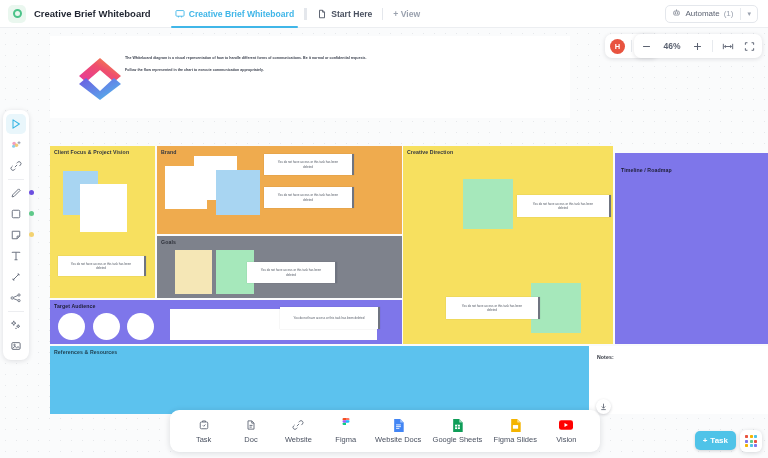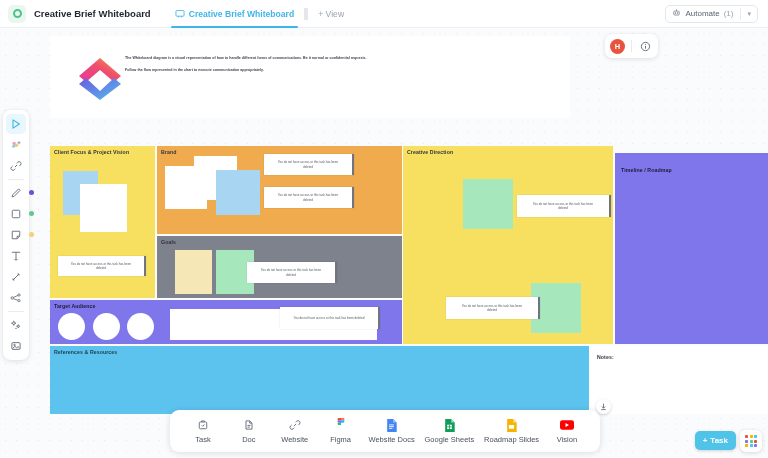--- a/index.html
+++ b/index.html
@@ -37,21 +37,21 @@
     font-weight: bold; white-space: nowrap; position: relative; cursor: pointer;
   }
   .tab.active { color: #40b6e8; }
   .tab.active::after {
     content: ""; position: absolute; left: 6px; right: 6px; bottom: 0;
     height: 2px; background: #40b6e8; border-radius: 2px;
   }
   .tab-sep { width: 1px; height: 12px; background: #e4e7ec; }
   .tab .ico { display: inline-flex; width: 10px; height: 10px; align-items: center; justify-content: center; }
   .tab .ico svg { display: block; }
-  .tab.addview { color: #9aa1ae; font-weight: normal; }
+  .tab.addview { color: #9aa1ae; font-weight: bold; }
 
   .topbar-right { margin-left: auto; display: flex; align-items: center; gap: 6px; padding-right: 2px; }
   .pill {
     display: flex; align-items: center; gap: 4px;
     border: 1px solid #e4e7ec; border-radius: 5px; height: 18px;
     padding: 0 6px; font-size: 8px; color: #5b6271; background: #fff; cursor: pointer;
     white-space: nowrap;
   }
   .pill .cnt { color: #9aa1ae; }
   .pill .caret { color: #9aa1ae; font-size: 7px; margin-left: 2px; }
@@ -175,20 +175,29 @@
           <svg width="10" height="10" viewBox="0 0 16 16" fill="none" stroke="#40b6e8" stroke-width="1.4">
             <rect x="1.5" y="2.5" width="13" height="9" rx="1.5"></rect>
               <path d="M5.5 11.5v2M10.5 11.5v2"></path>
           </svg>
         </span>
         <span>Creative Brief Whiteboard</span>
       </div>
       <div class="tab-sep"></div>
       <div class="tab-sep"></div>
       <div class="tab-sep"></div>
+      <div class="tab">
+        <span class="ico">
+          <svg width="10" height="10" viewBox="0 0 16 16" fill="none" stroke="#4a5160" stroke-width="1.4">
+            <path d="M4 2h5l3 3v9H4z"></path>
+              <path d="M9 2v3h3"></path>
+          </svg>
+        </span>
+        <span>Start Here</span>
+      </div>
       <div class="tab-sep"></div>
       <div class="tab addview">+ View</div>
     </div>
 
     <div class="topbar-right">
       <div class="pill">
         <span>
           <svg width="9" height="9" viewBox="0 0 16 16" fill="none" stroke="#7a818e" stroke-width="1.4">
             <rect x="3" y="5.5" width="10" height="7" rx="2"></rect>
               <path d="M8 2.5v3"></path>
@@ -212,20 +221,44 @@
       <div class="divider-v"></div>
       <div class="icon-btn">
         <svg width="11" height="11" viewBox="0 0 16 16" fill="none" stroke="#5b6271" stroke-width="1.3">
           <circle cx="8" cy="8" r="6"></circle>
             <path d="M8 7.2v4"></path>
             <circle cx="8" cy="5" r=".75" fill="#5b6271" stroke="none"></circle>
         </svg>
       </div>
     </div>
 
+    <div class="float-group" style="right:6px; top:6px; gap:7px;">
+      <div class="icon-btn">
+        <svg width="11" height="11" viewBox="0 0 16 16" stroke="#5b6271" stroke-width="1.5">
+            <path d="M3 8h10"></path>
+          </svg>
+      </div>
+      <div class="zoom-val">46%</div>
+      <div class="icon-btn">
+        <svg width="11" height="11" viewBox="0 0 16 16" stroke="#5b6271" stroke-width="1.5">
+            <path d="M3 8h10M8 3v10"></path>
+          </svg>
+      </div>
+      <div class="divider-v"></div>
+      <div class="icon-btn">
+        <svg width="12" height="11" viewBox="0 0 18 16" stroke="#5b6271" stroke-width="1.4" fill="none">
+          <path d="M2 4v8M16 4v8M4 8h10M5.5 6 3.7 8l1.8 2M12.5 6l1.8 2-1.8 2"></path>
+        </svg>
+      </div>
+      <div class="icon-btn">
+        <svg width="11" height="11" viewBox="0 0 16 16" stroke="#5b6271" stroke-width="1.4" fill="none">
+          <path d="M2 5.5V2.5h3M11 2.5h3v3M14 10.5v3h-3M5 13.5H2v-3"></path>
+        </svg>
+      </div>
+    </div>
 
     <div class="lefttool">
       <div class="tool sel">
         <svg width="12" height="12" viewBox="0 0 16 16" fill="none" stroke="#35b5e4" stroke-width="1.4" stroke-linejoin="round">
             <path d="M4 2.5 12.5 8 4 13.5z"></path>
           </svg>
       </div>
       <div class="tool">
         <svg width="12" height="12" viewBox="0 0 16 16" fill="none" stroke="#6b7280" stroke-width="1.2">
           <circle cx="5.5" cy="6" r="2.4" fill="#f3a0c0" stroke="none"></circle>
@@ -442,21 +475,21 @@
         <span class="dock-label">Google Sheets</span>
       </div>
       <div class="dock-item">
         <span class="dock-ico">
           <svg width="11" height="13" viewBox="0 0 12 15">
             <path d="M1 0h7l4 4v11H1z" fill="#f4b400"></path>
               <path d="M8 0l4 4H8z" fill="#fadc8e"></path>
             <rect x="3" y="7" width="6" height="4.2" fill="#fff"></rect>
           </svg>
         </span>
-        <span class="dock-label">Roadmap Slides</span>
+        <span class="dock-label">Figma Slides</span>
       </div>
       <div class="dock-item">
         <span class="dock-ico">
           <svg width="14" height="10" viewBox="0 0 16 11">
             <rect width="16" height="11" rx="2.6" fill="#ff0000"></rect>
             <path d="M6.3 3.1 10.2 5.5 6.3 7.9z" fill="#fff"></path>
           </svg>
         </span>
         <span class="dock-label">Vision</span>
       </div>

